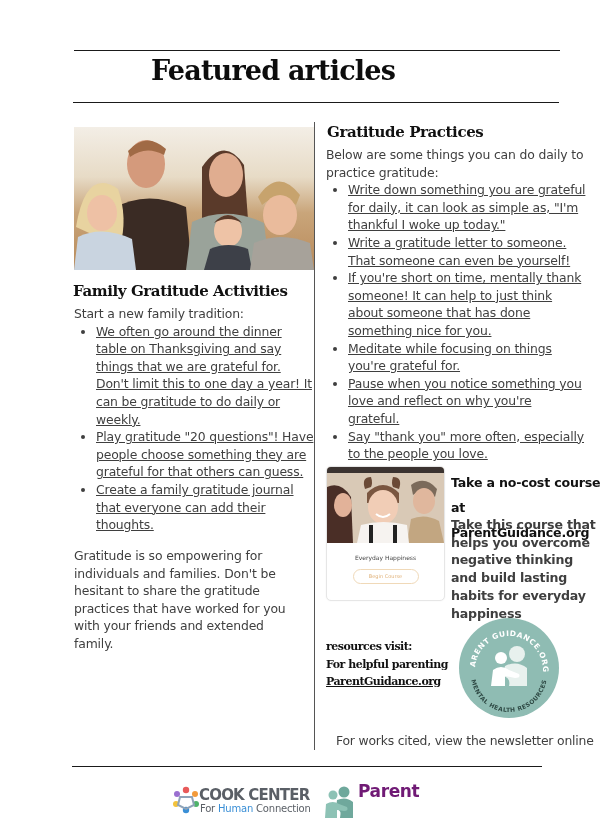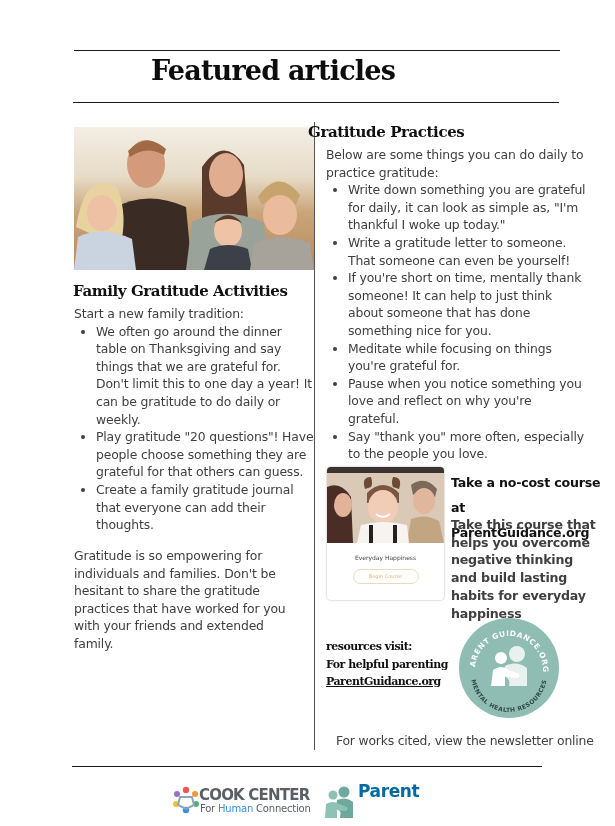--- a/index.html
+++ b/index.html
@@ -10,21 +10,21 @@
            font-family: "DejaVu Serif", serif; font-weight: bold; font-size: 27px;
            color: #0d0d0d; letter-spacing: -0.8px; }
   .vdivider { position: absolute; left: 314px; top: 122px; width: 1px; height: 628px; background: #555; }
 
   .photo { position: absolute; left: 74px; top: 127px; width: 240px; height: 143px; overflow: hidden; }
 
   .h2 { position: absolute; font-family: "DejaVu Serif", serif; font-weight: bold; color: #111;
         font-size: 15px; letter-spacing: -0.4px; }
   .body-text { position: absolute; font-size: 12.4px; line-height: 17.6px; color: #3f3f3f; letter-spacing: -0.15px; }
   .body-text ul { margin: 0; padding-left: 22px; }
-  .body-text li { margin: 0; }
+  .body-text li { margin: 0; text-decoration: underline; }
   .body-text p { margin: 0; }
 
   .course-card { position: absolute; left: 326px; top: 466px; width: 117px; height: 133px;
                  border: 1px solid #e6e6e6; border-radius: 5px; background: #fff; overflow: hidden; box-shadow: 0 0 2px rgba(0,0,0,0.06); }
   .course-img { width: 117px; height: 76px; overflow: hidden; }
   .course-name { font-size: 6px; text-align: center; color: #444; margin-top: 11px; }
   .course-btn { display: block; margin: 8px auto 0; width: 64px; height: 13px; border: 1px solid #f0d9b8;
                 border-radius: 8px; font-size: 5px; color: #e0b27a; text-align: center; line-height: 13px; background: #fff; }
 
   .cta-title { position: absolute; left: 451px; top: 470px; font-weight: bold; font-size: 12.6px; line-height: 25px; color: #111; letter-spacing: -0.2px; }
@@ -37,21 +37,21 @@
   .badge { position: absolute; left: 459px; top: 618px; width: 100px; height: 100px; }
 
   .cited { position: absolute; left: 326px; top: 733px; font-size: 12.4px; color: #3f3f3f; letter-spacing: -0.2px; margin-left: 10px; }
 
   .logo-cook { position: absolute; left: 172px; top: 785px; width: 140px; height: 32px; }
   .cook-title { position: absolute; left: 27px; top: 1px; font-weight: bold; font-size: 15px; color: #5a5f66; letter-spacing: -0.8px; }
   .cook-sub { position: absolute; left: 28px; top: 18px; font-size: 10px; color: #5a5f66; letter-spacing: -0.2px; }
   .cook-sub .hl { color: #3a8fd6; }
 
   .logo-pg { position: absolute; left: 324px; top: 783px; width: 150px; height: 38px; }
-  .pg-text { position: absolute; left: 34px; top: 0px; font-weight: bold; color: #0369a1; font-size: 17px; line-height: 16px; letter-spacing: -0.4px; text-align: right; }
+  .pg-text { position: absolute; left: 34px; top: 0px; font-weight: bold; color: #701a75; font-size: 17px; line-height: 16px; letter-spacing: -0.4px; text-align: right; }
   .pg-text .org { font-size: 10px; }
 </style>
 </head>
 <body>
 
 <div class="rule" style="left:74px; top:50px; width:486px;"></div>
 <div class="title">Featured articles</div>
 <div class="rule" style="left:73px; top:102px; width:486px;"></div>
 
 <div class="vdivider"></div>
@@ -96,21 +96,21 @@
   <p>Start a new family tradition:</p>
   <ul>
     <li>We often go around the dinner table on Thanksgiving and say things that we are grateful for. Don't limit this to one day a year! It can be gratitude to do daily or weekly.</li>
     <li>Play gratitude "20 questions"! Have people choose something they are grateful for that others can guess.</li>
     <li>Create a family gratitude journal that everyone can add their thoughts.</li>
   </ul>
 </div>
 
 <div class="body-text" style="left:74px; top:547px; width:232px;">Gratitude is so empowering for individuals and families. Don't be hesitant to share the gratitude practices that have worked for you with your friends and extended family.</div>
 
-<div class="h2" style="left:308px; top:123px;">Gratitude Practices</div>
+<div class="h2" style="left:327px; top:123px;">Gratitude Practices</div>
 
 <div class="body-text" style="left:326px; top:146px; width:260px;">
   <p>Below are some things you can do daily to practice gratitude:</p>
   <ul>
     <li>Write down something you are grateful for daily, it can look as simple as, "I'm thankful I woke up today."</li>
     <li>Write a gratitude letter to someone. That someone can even be yourself!</li>
     <li>If you're short on time, mentally thank someone! It can help to just think about someone that has done something nice for you.</li>
     <li>Meditate while focusing on things you're grateful for.</li>
     <li>Pause when you notice something you love and reflect on why you're grateful.</li>
     <li>Say "thank you" more often, especially to the people you love.</li>

